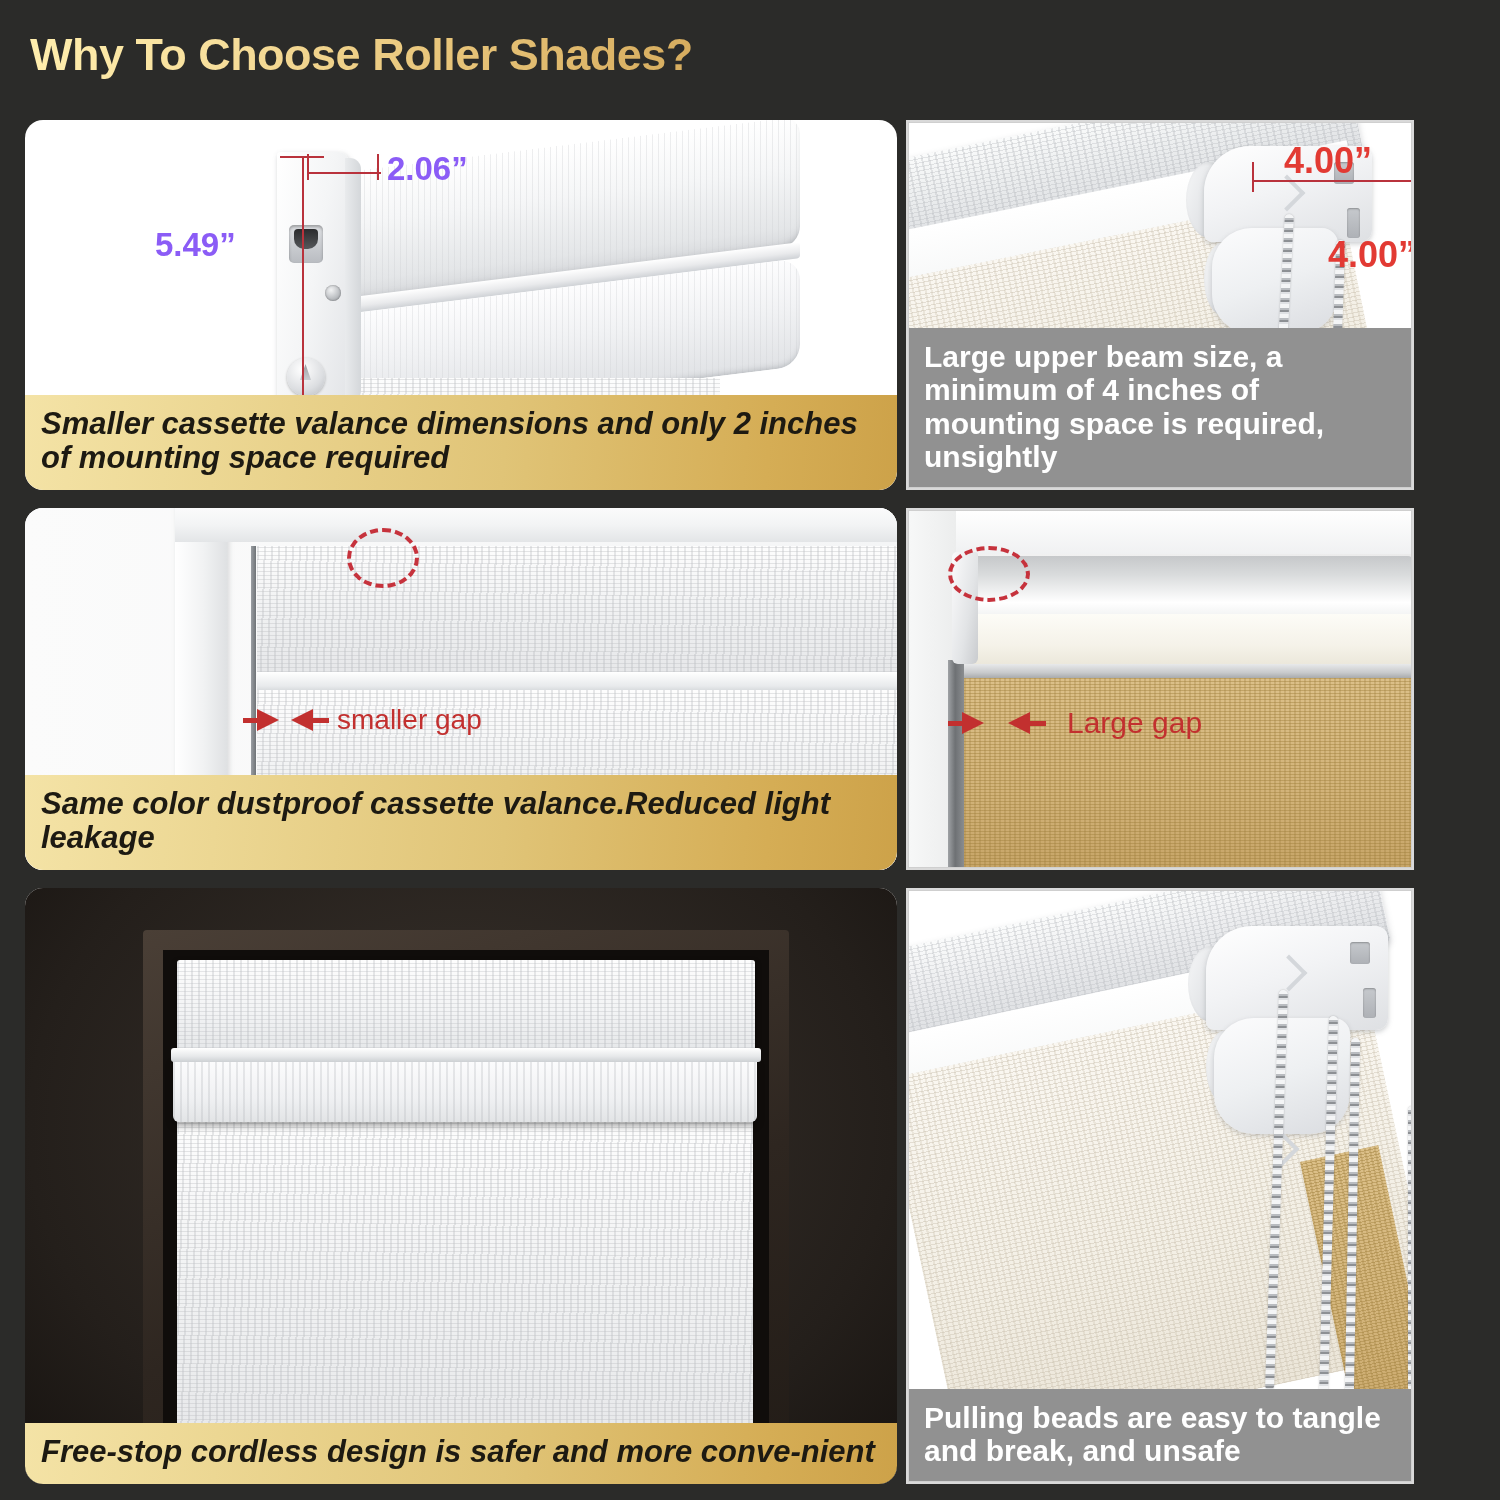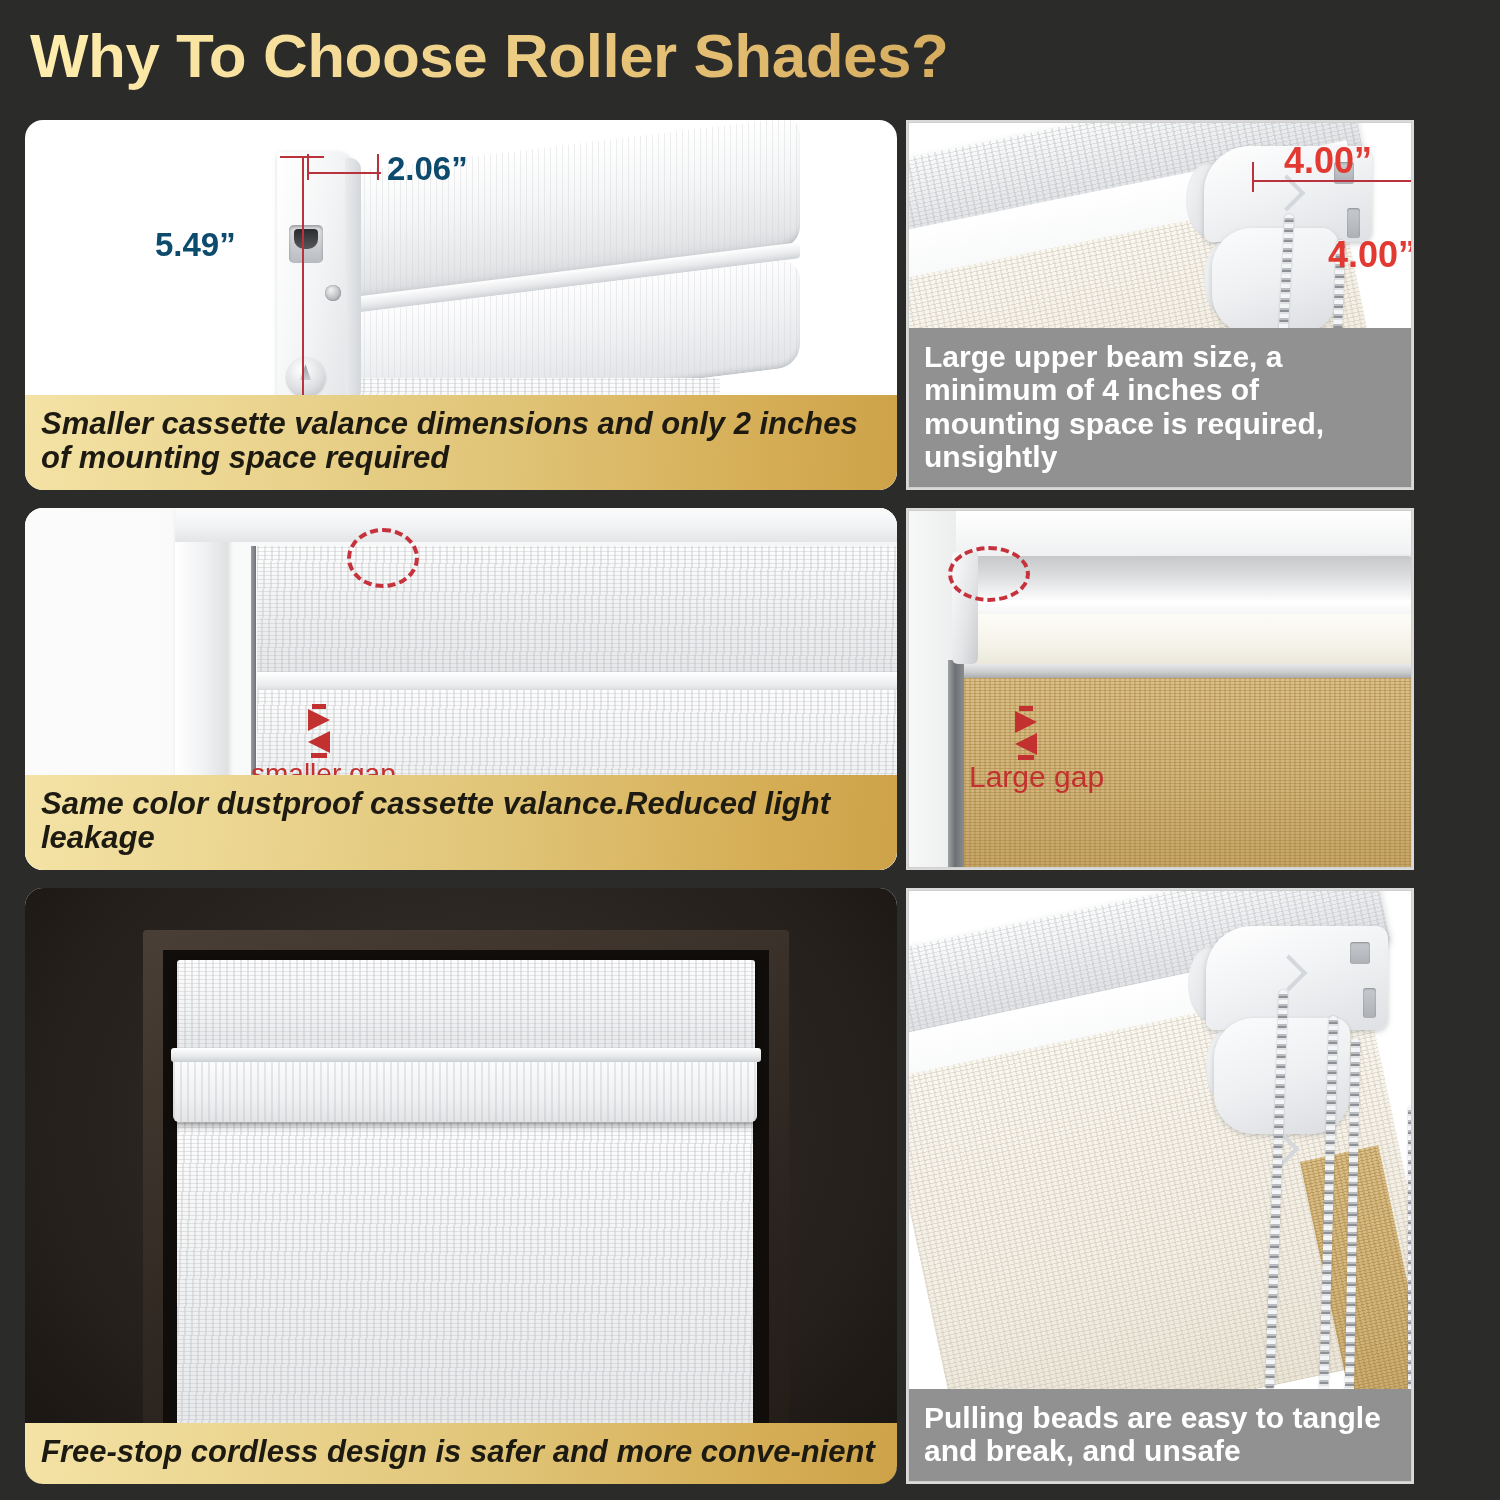--- a/index.html
+++ b/index.html
@@ -13,21 +13,21 @@
   }
 
   
   #title-bar {
     position: absolute;
     left: 30px; top: 16px;
     width: 1440px; height: 78px;
     display: flex; align-items: center;
   }
   #page-title {
-    font-size: 62px;
+    font-size: 45px;
     font-weight: bold;
     letter-spacing: -0.5px;
     background: linear-gradient(100deg, #ffeeae 0%, #f7df9c 28%, #e8c57a 62%, #d6ac5e 100%);
     -webkit-background-clip: text;
     background-clip: text;
     color: transparent;
     -webkit-text-fill-color: transparent;
     text-shadow: none;
     white-space: nowrap;
   }
@@ -186,21 +186,21 @@
   .dim { position: absolute; z-index: 30; }
   .dim-line-v {
     width: 2px; background: #b9323c;
   }
   .dim-line-h {
     height: 2px; background: #b9323c;
   }
   .dim-cap-h { height: 2px; background: #b9323c; }
   .dim-cap-v { width: 2px; background: #b9323c; }
   .dim-label {
-    color: #0c4a6e;
+    color: #8b5cf6;
     font-weight: bold;
     white-space: nowrap;
     z-index: 32;
   }
 
   
   .p2-beam {
     position: absolute; left: -22px; top: 40px;
     width: 470px; height: 88px;
     transform: rotate(-11.5deg);
@@ -308,21 +308,21 @@
     position: absolute; left: 226px; top: 38px; width: 5px; bottom: 0;
     background: linear-gradient(90deg, #9a9ea3, #6f7377);
     z-index: 6;
   }
   .dashed-circle {
     position: absolute; z-index: 25;
     border: 4px dashed #c6323c;
     border-radius: 50%;
   }
 
-  .gap-annot { position: absolute; z-index: 28; display: flex; align-items: center; flex-direction: column; }
+  .gap-annot { position: absolute; z-index: 28; display: flex; align-items: center; }
   .arrow-r {
     width: 0; height: 0;
     border-top: 11px solid transparent; border-bottom: 11px solid transparent;
     border-left: 22px solid #c2302f;
   }
   .arrow-l {
     width: 0; height: 0;
     border-top: 11px solid transparent; border-bottom: 11px solid transparent;
     border-right: 22px solid #c2302f;
   }

